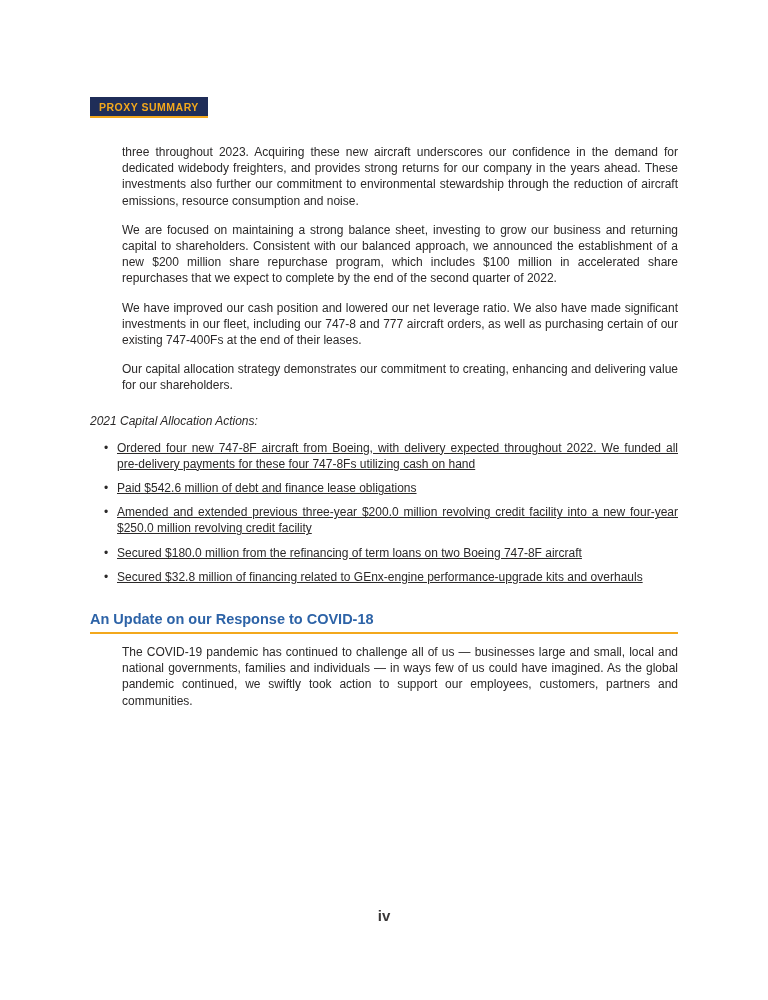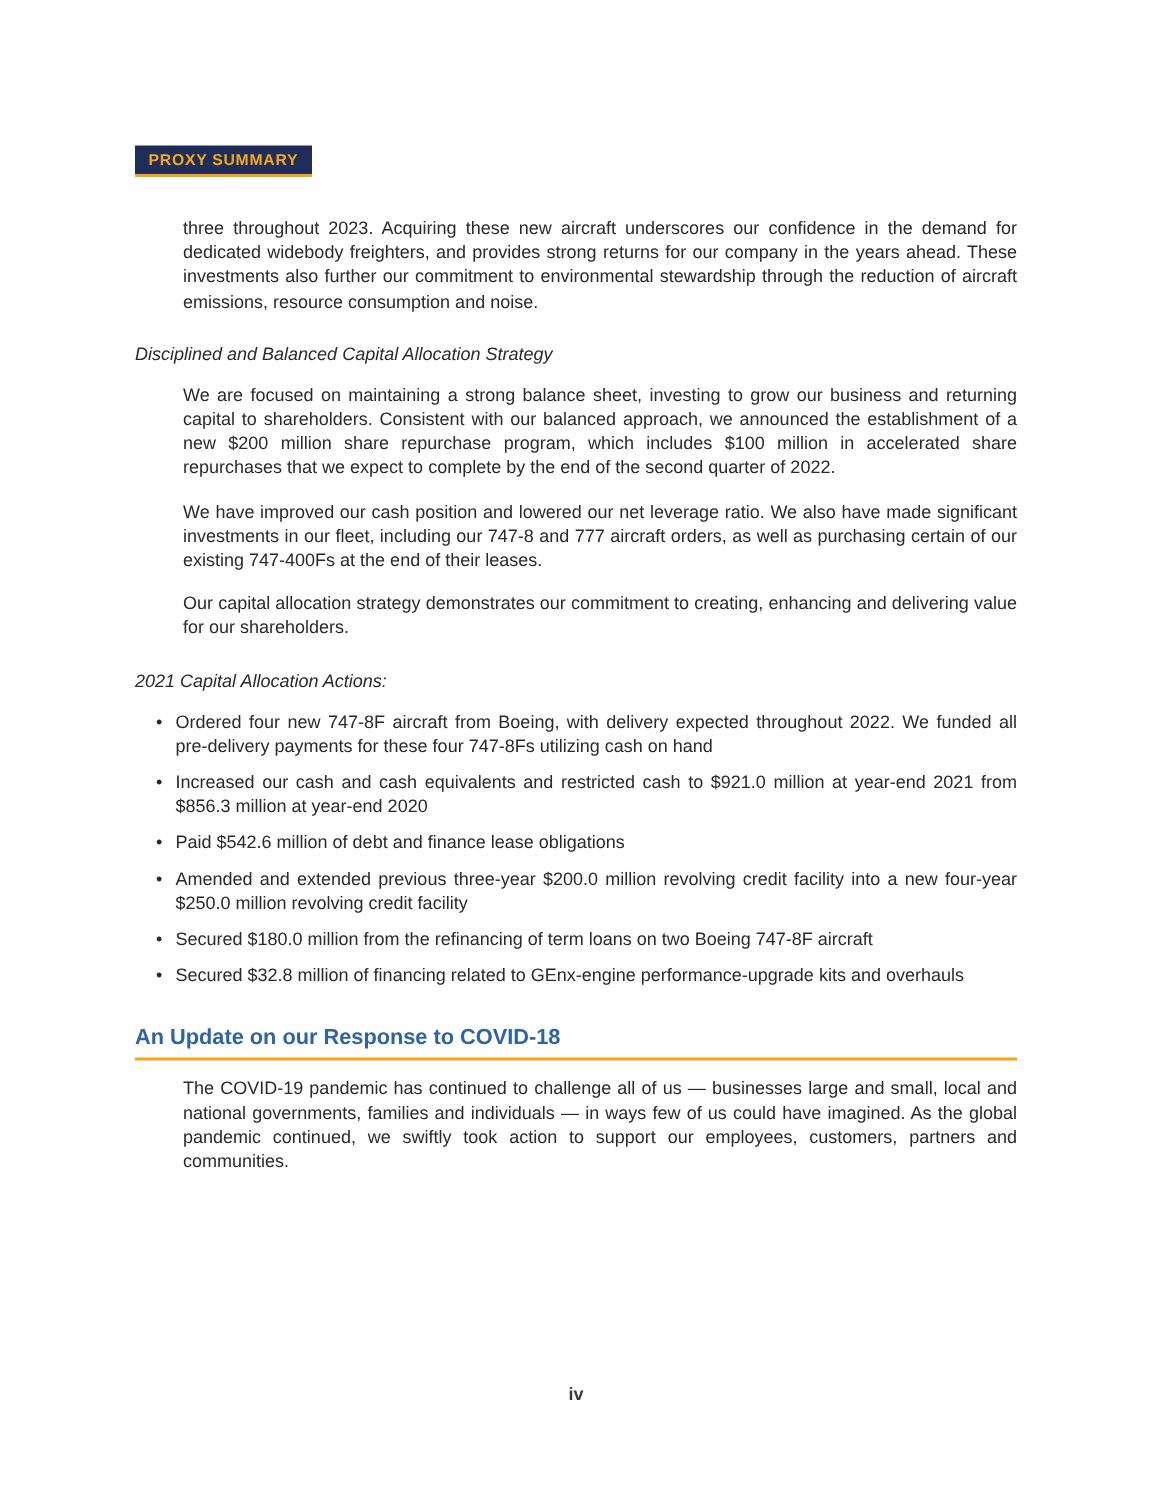--- a/index.html
+++ b/index.html
@@ -37,20 +37,21 @@
   .italic-head {
     font-size: 12px;
     font-weight: normal;
     font-style: italic;
     margin: 20px 0 12px 0;
     color: #2b2929;
   }
   ul.actions {
     list-style: none;
     margin: 2px 0 6px 0;
+    text-decoration: underline;
   }
   ul.actions li {
     position: relative;
     font-size: 12px;
     line-height: 16.2px;
     text-align: justify;
     padding-left: 27px;
     margin-bottom: 8px;
   }
   ul.actions li::before {
@@ -68,51 +69,49 @@
   }
   .gold-rule {
     border: 0;
     height: 0;
     border-top: 2px solid var(--gold, #f3a81c);
     margin: 0 0 10px 0;
   }
   .page-footer {
     position: absolute;
     left: 0;
-    bottom: 64px;
+    bottom: 76px;
     width: 100%;
     text-align: center;
-    font-size: 12px;
+    font-size: 15px;
     font-weight: bold;
     color: #3a3838;
   }
 </style>
 </head>
 <body>
 
 <div class="page">
 
   <div class="badge">PROXY SUMMARY</div>
 
   <p class="body">three throughout 2023. Acquiring these new aircraft underscores our confidence in the demand for dedicated widebody freighters, and provides strong returns for our company in the years ahead. These investments also further our commitment to environmental stewardship through the reduction of aircraft emissions, resource consumption and noise.</p>
 
-  <h3 class="italic-head">Disciplined and Balanced Capital Allocation Strategy</h3>
 
 
   <p class="body">We are focused on maintaining a strong balance sheet, investing to grow our business and returning capital to shareholders. Consistent with our balanced approach, we announced the establishment of a new $200 million share repurchase program, which includes $100 million in accelerated share repurchases that we expect to complete by the end of the second quarter of 2022.</p>
 
   <p class="body">We have improved our cash position and lowered our net leverage ratio. We also have made significant investments in our fleet, including our 747-8 and 777 aircraft orders, as well as purchasing certain of our existing 747-400Fs at the end of their leases.</p>
 
   <p class="body">Our capital allocation strategy demonstrates our commitment to creating, enhancing and delivering value for our shareholders.</p>
 
   <h3 class="italic-head">2021 Capital Allocation Actions:</h3>
 
   <ul class="actions">
     <li>Ordered four new 747-8F aircraft from Boeing, with delivery expected throughout 2022. We funded all pre-delivery payments for these four 747-8Fs utilizing cash on hand</li>
-    <li>Increased our cash and cash equivalents and restricted cash to $921.0 million at year-end 2021 from $856.3 million at year-end 2020</li>
     <li>Paid $542.6 million of debt and finance lease obligations</li>
     <li>Amended and extended previous three-year $200.0 million revolving credit facility into a new four-year $250.0 million revolving credit facility</li>
     <li>Secured $180.0 million from the refinancing of term loans on two Boeing 747-8F aircraft</li>
     <li>Secured $32.8 million of financing related to GEnx-engine performance-upgrade kits and overhauls</li>
   </ul>
 
   <h2 class="covid-head">An Update on our Response to COVID-18</h2>
 
   <hr class="gold-rule">
 

